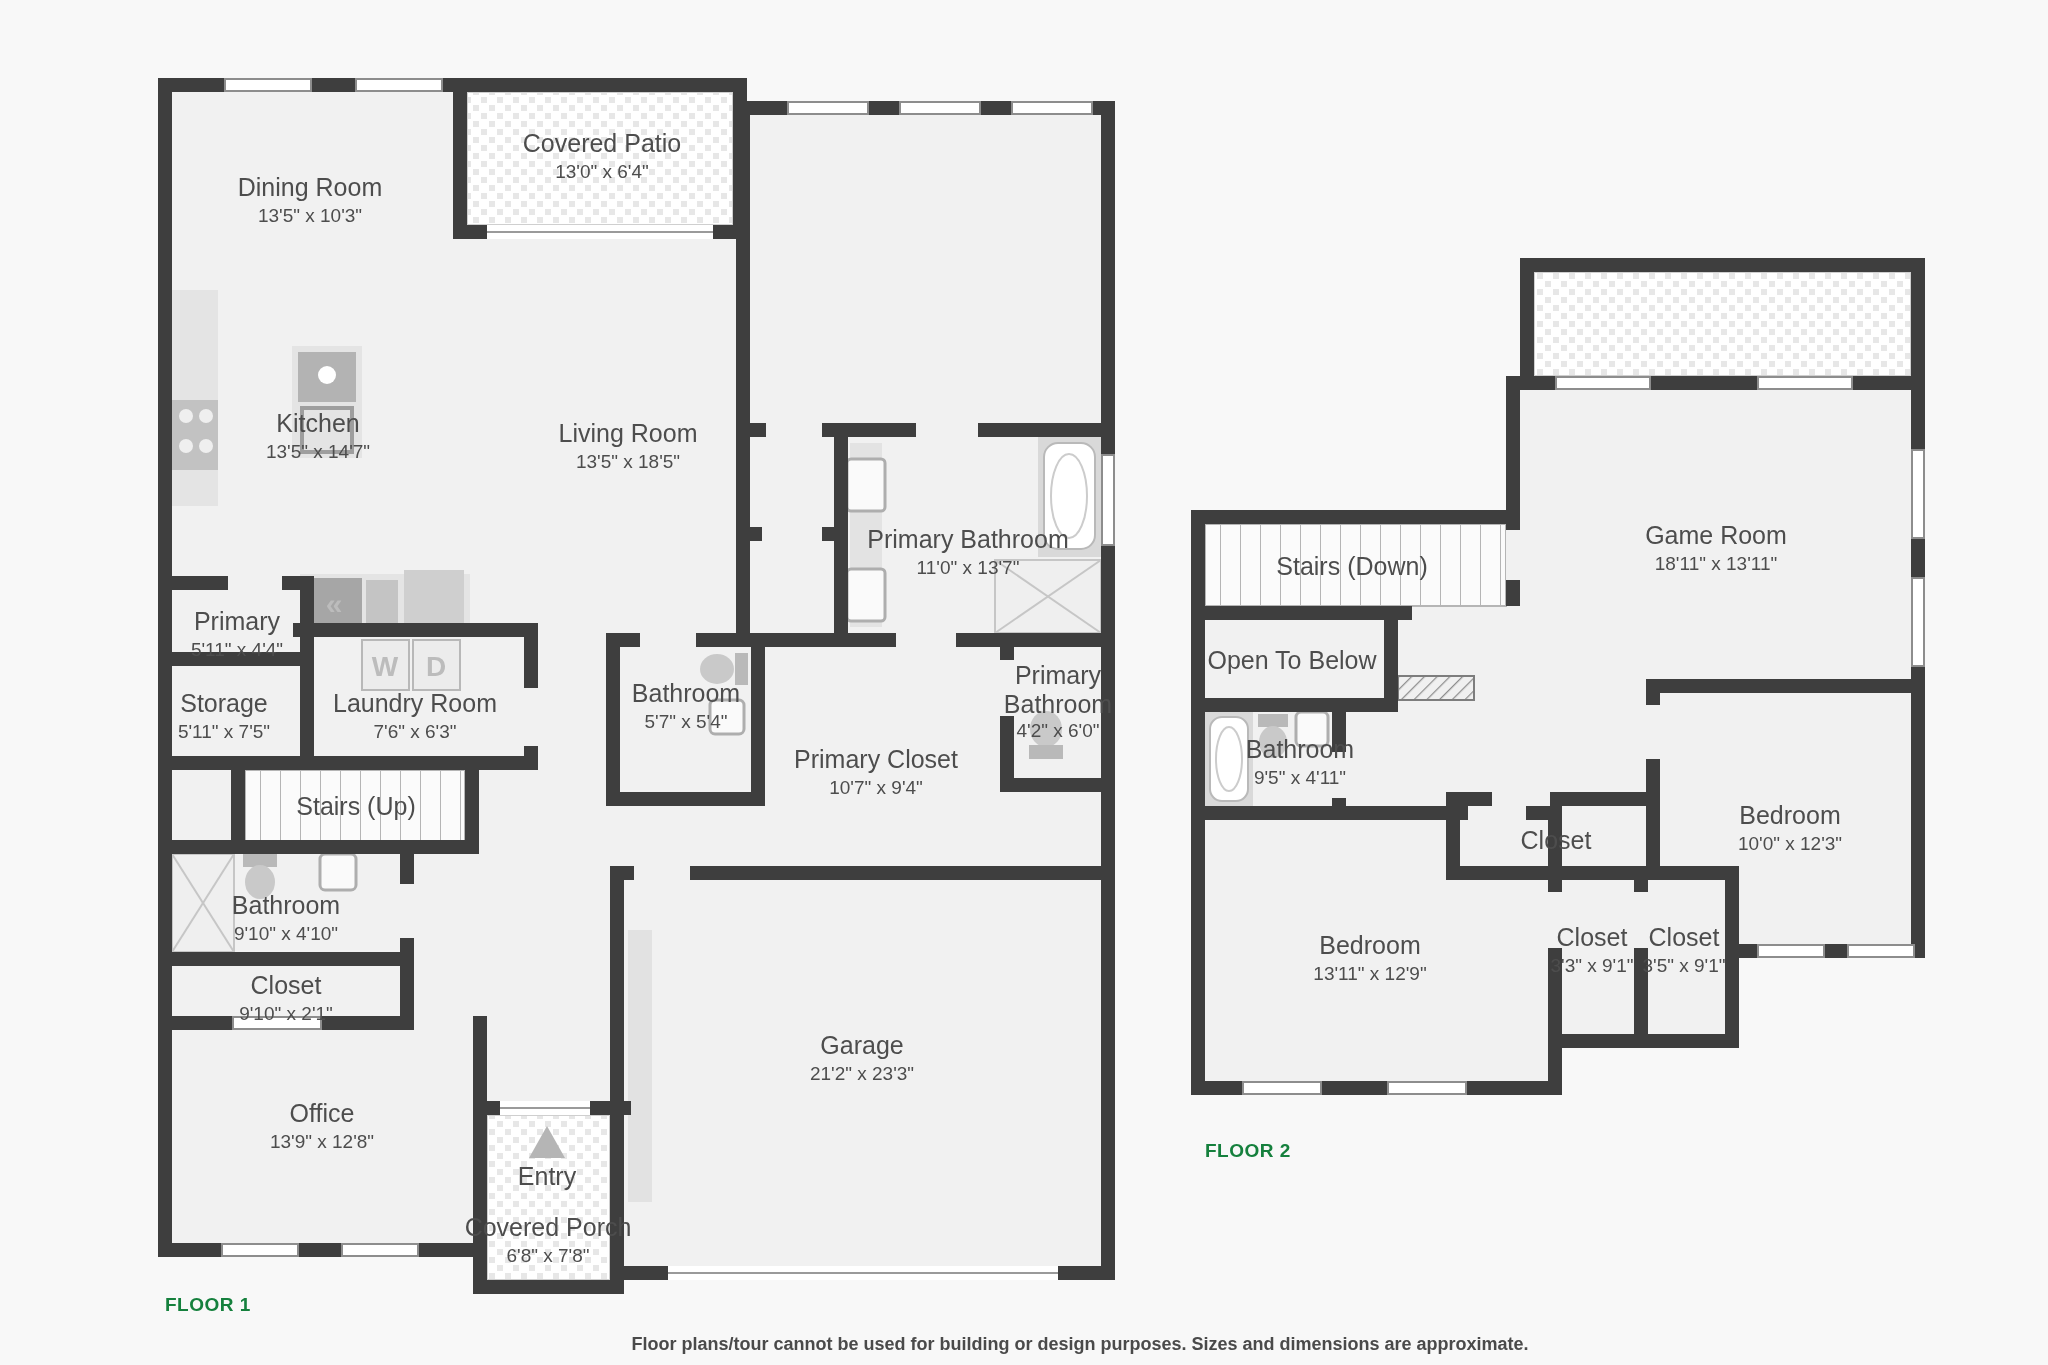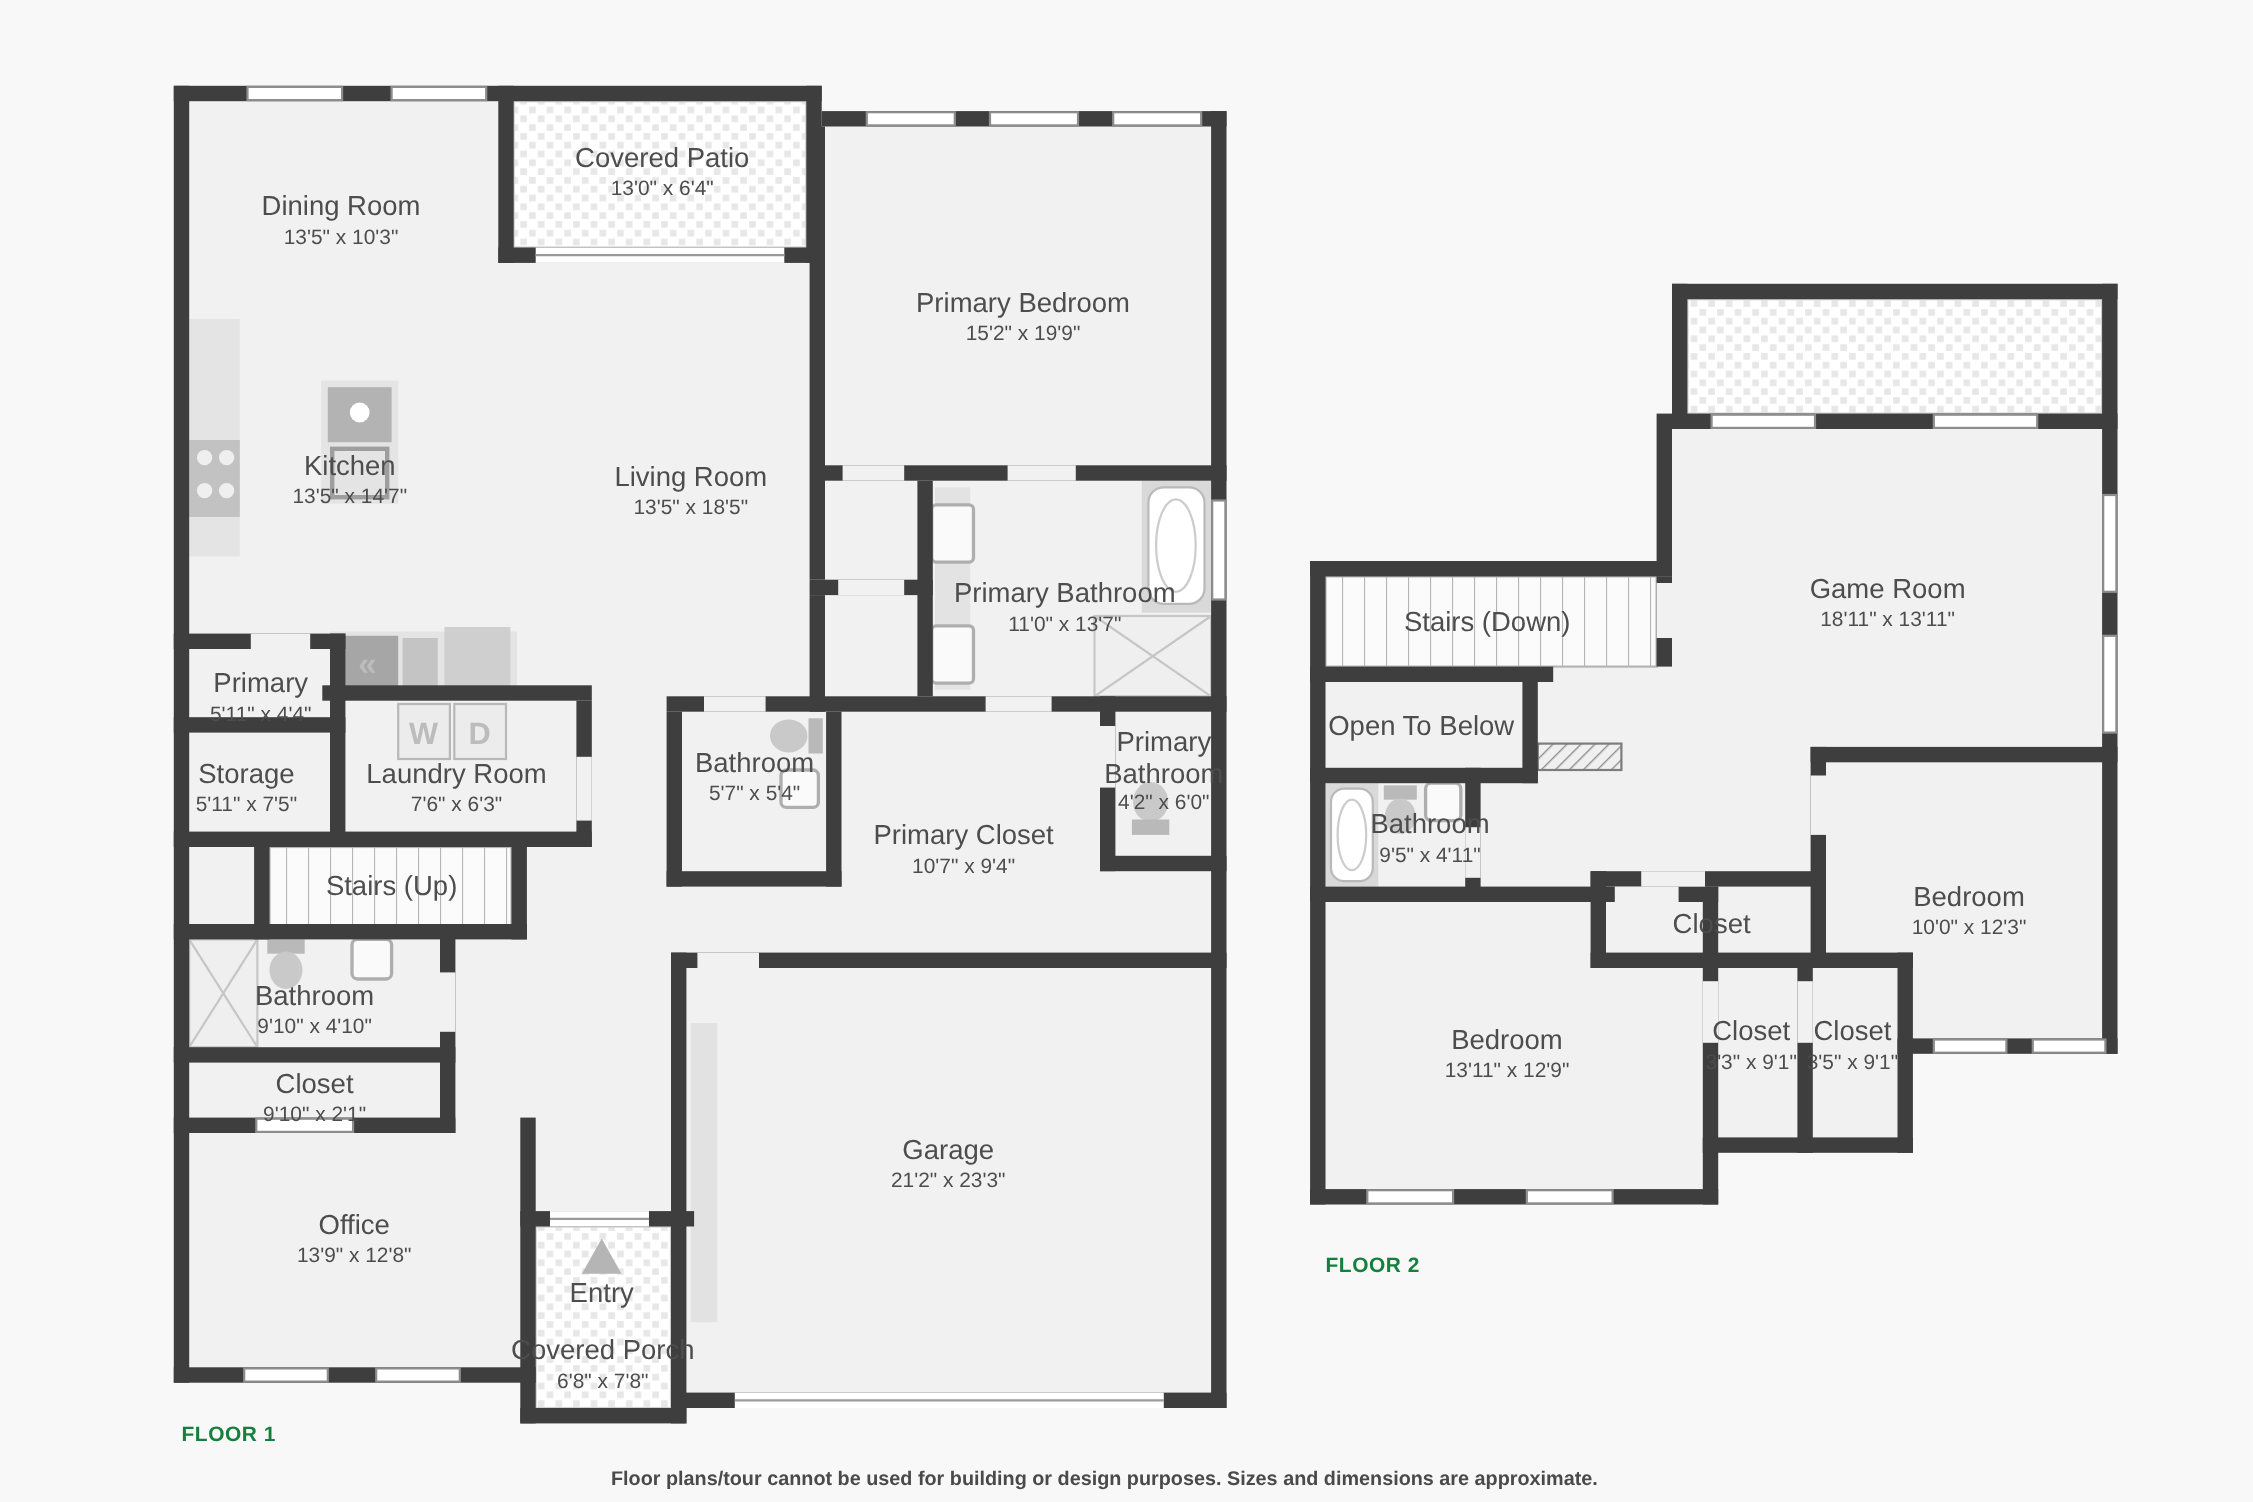--- a/index.html
+++ b/index.html
@@ -7,21 +7,21 @@
          font-family:"Liberation Sans","DejaVu Sans",sans-serif;}
   svg{position:absolute;left:0;top:0;}
   .room-label{position:absolute;transform:translate(-50%,-50%);text-align:center;
               color:#4d4d4d;font-weight:normal;line-height:1.3;white-space:nowrap;}
   .room-label .rn{font-size:25px;}
   .room-label .rd{font-size:19px;}
   .room-label.wrap{white-space:normal;width:118px;}
   .room-label.wrap .rn{line-height:1.15;}
   .floor-tag{position:absolute;font-size:19px;font-weight:bold;color:#15803d;letter-spacing:.5px;}
   .address{position:absolute;left:35px;top:1322px;font-size:26px;font-weight:bold;color:#3d3d3d;}
-  .disclaimer{position:absolute;left:1004px;top:1334px;transform:translateX(-50%);
+  .disclaimer{position:absolute;left:1080px;top:1334px;transform:translateX(-50%);
               font-size:18px;font-weight:bold;color:#4a4a4a;white-space:nowrap;}
   text.appl{font-weight:bold;fill:#bcbcbc;}
 </style>
 </head>
 <body>
 
 <div id="stage">
 
 <svg width="2048" height="1365" viewBox="0 0 2048 1365">
   <defs>
@@ -258,24 +258,20 @@
 </svg>
 
 <div class="room-label" style="left:310px;top:200px">
   <div class="rn">Dining Room</div>
       <div class="rd">13'5" x 10'3"</div>
     </div>
 <div class="room-label" style="left:602px;top:156px">
   <div class="rn">Covered Patio</div>
       <div class="rd">13'0" x 6'4"</div>
     </div>
-<div class="room-label" style="left:930px;top:288px">
-  <div class="rn">Primary Bedroom</div>
-      <div class="rd">15'2" x 19'9"</div>
-    </div>
 <div class="room-label" style="left:318px;top:436px">
   <div class="rn">Kitchen</div>
       <div class="rd">13'5" x 14'7"</div>
     </div>
 <div class="room-label" style="left:628px;top:446px">
   <div class="rn">Living Room</div>
       <div class="rd">13'5" x 18'5"</div>
     </div>
 <div class="room-label" style="left:968px;top:552px">
   <div class="rn">Primary Bathroom</div>

